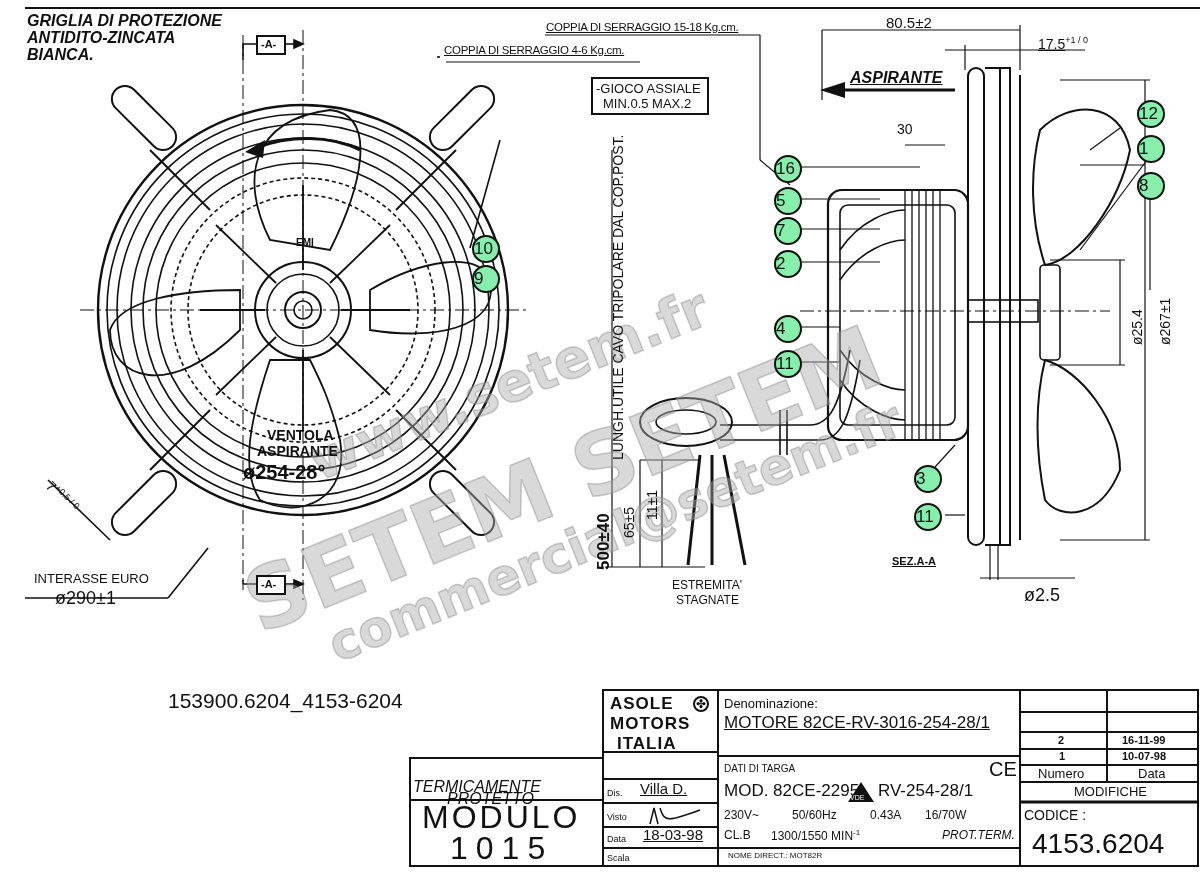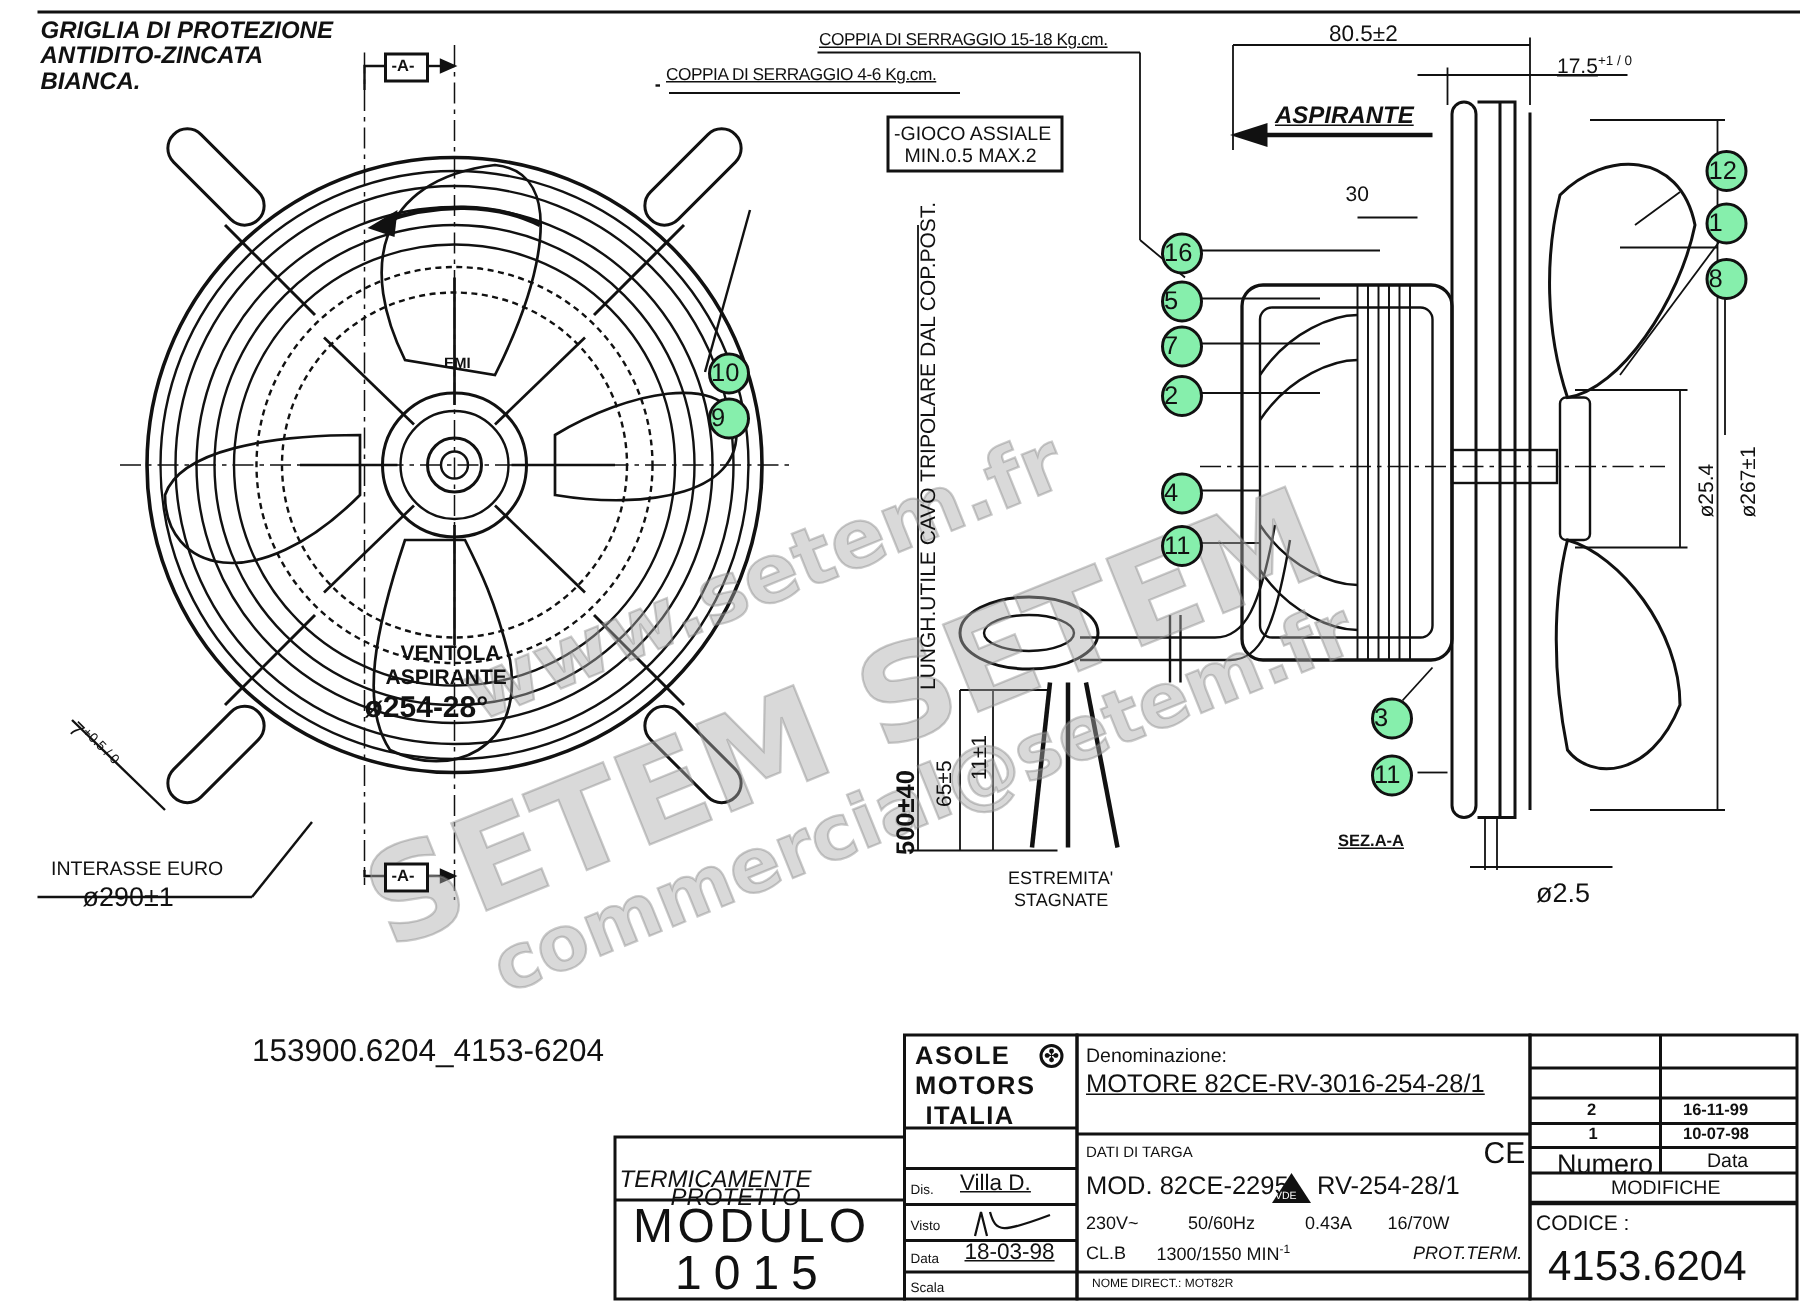--- a/index.html
+++ b/index.html
@@ -324,20 +324,20 @@
   <div class="t" style="left:942px;top:829px;font-size:12px;font-style:italic;">PROT.TERM.</div>
   <div class="t" style="left:728px;top:852px;font-size:8px;">
     <span>NOME DIRECT.:</span> <span>MOT82R</span>
   </div>
 
   <div>
     <div class="t b" style="left:1058px;top:735px;font-size:11px;">2</div>
     <div class="t b" style="left:1122px;top:735px;font-size:11px;">16-11-99</div>
     <div class="t b" style="left:1059px;top:751px;font-size:11px;">1</div>
     <div class="t b" style="left:1122px;top:751px;font-size:11px;">10-07-98</div>
-    <div class="t" style="left:1038px;top:767px;font-size:18px;">Numero</div>
+    <div class="t" style="left:1038px;top:767px;font-size:13px;">Numero</div>
     <div class="t" style="left:1138px;top:767px;font-size:13px;">Data</div>
     <div class="t" style="left:1074px;top:785px;font-size:13px;">MODIFICHE</div>
   </div>
 
   <div class="t" style="left:1024px;top:808px;font-size:14px;">CODICE :</div>
   <div class="t" style="left:1032px;top:830px;font-size:28px;">4153.6204</div>
 </div>
 
 </body></html>

